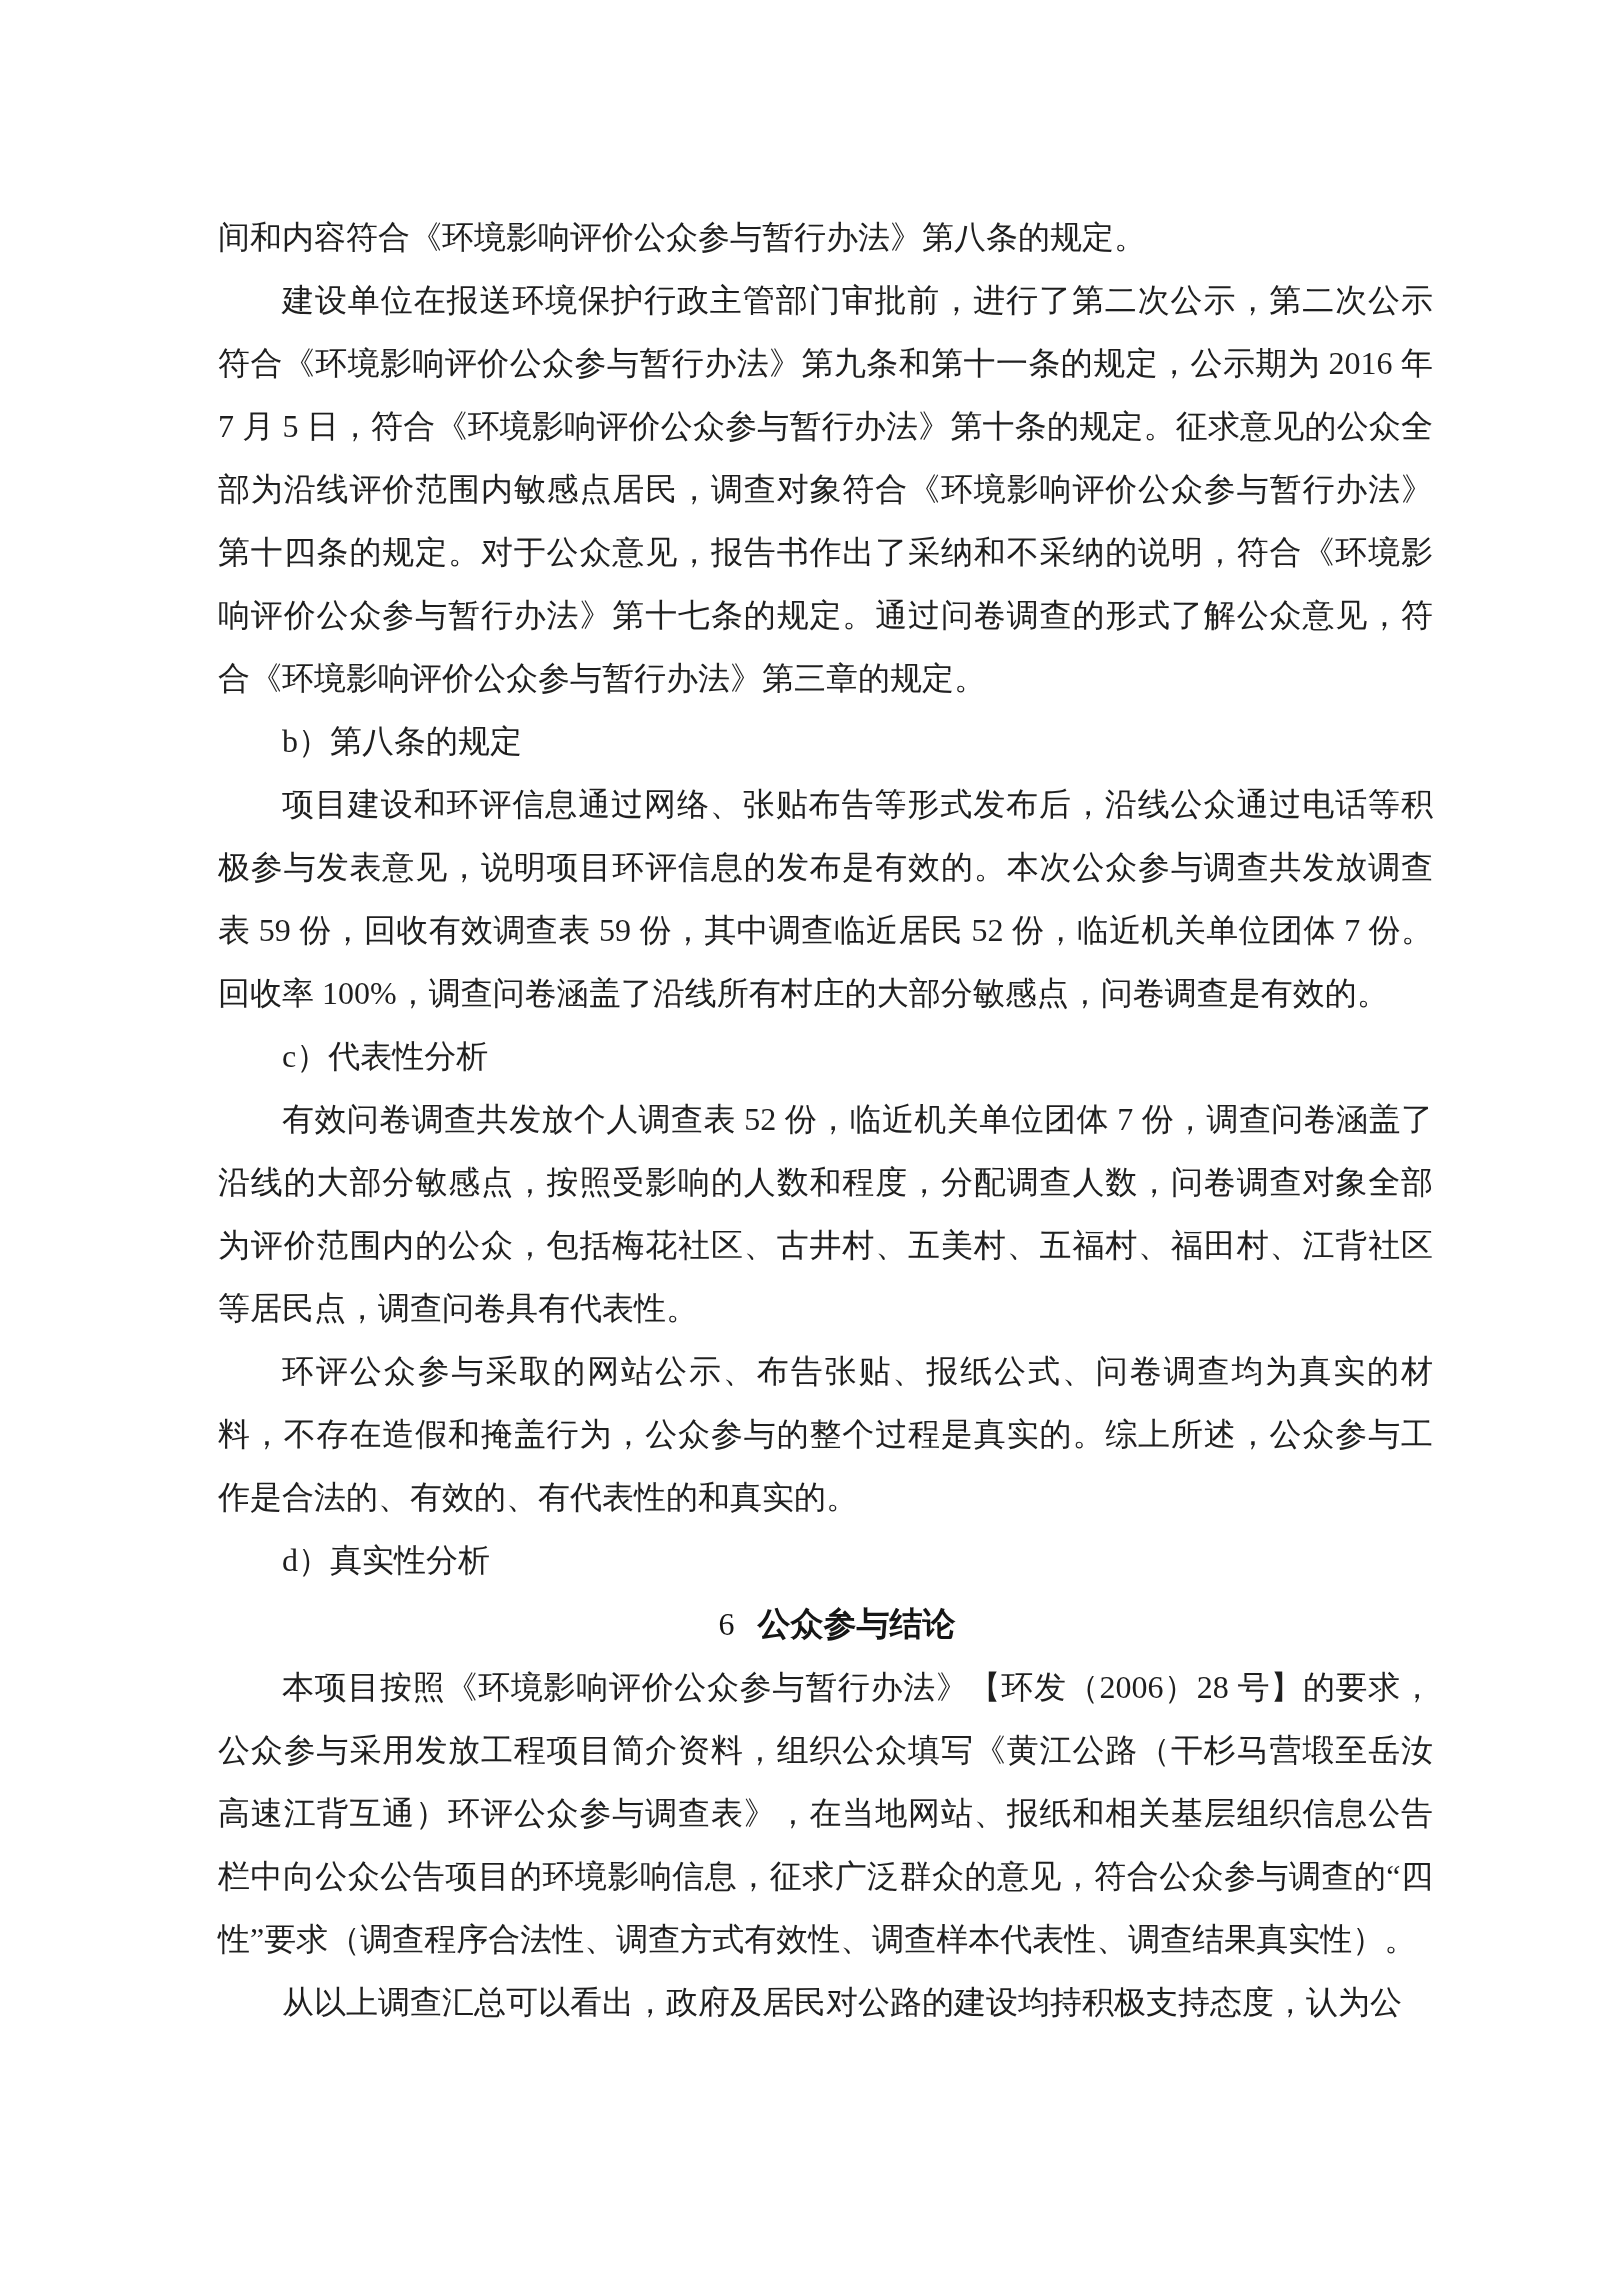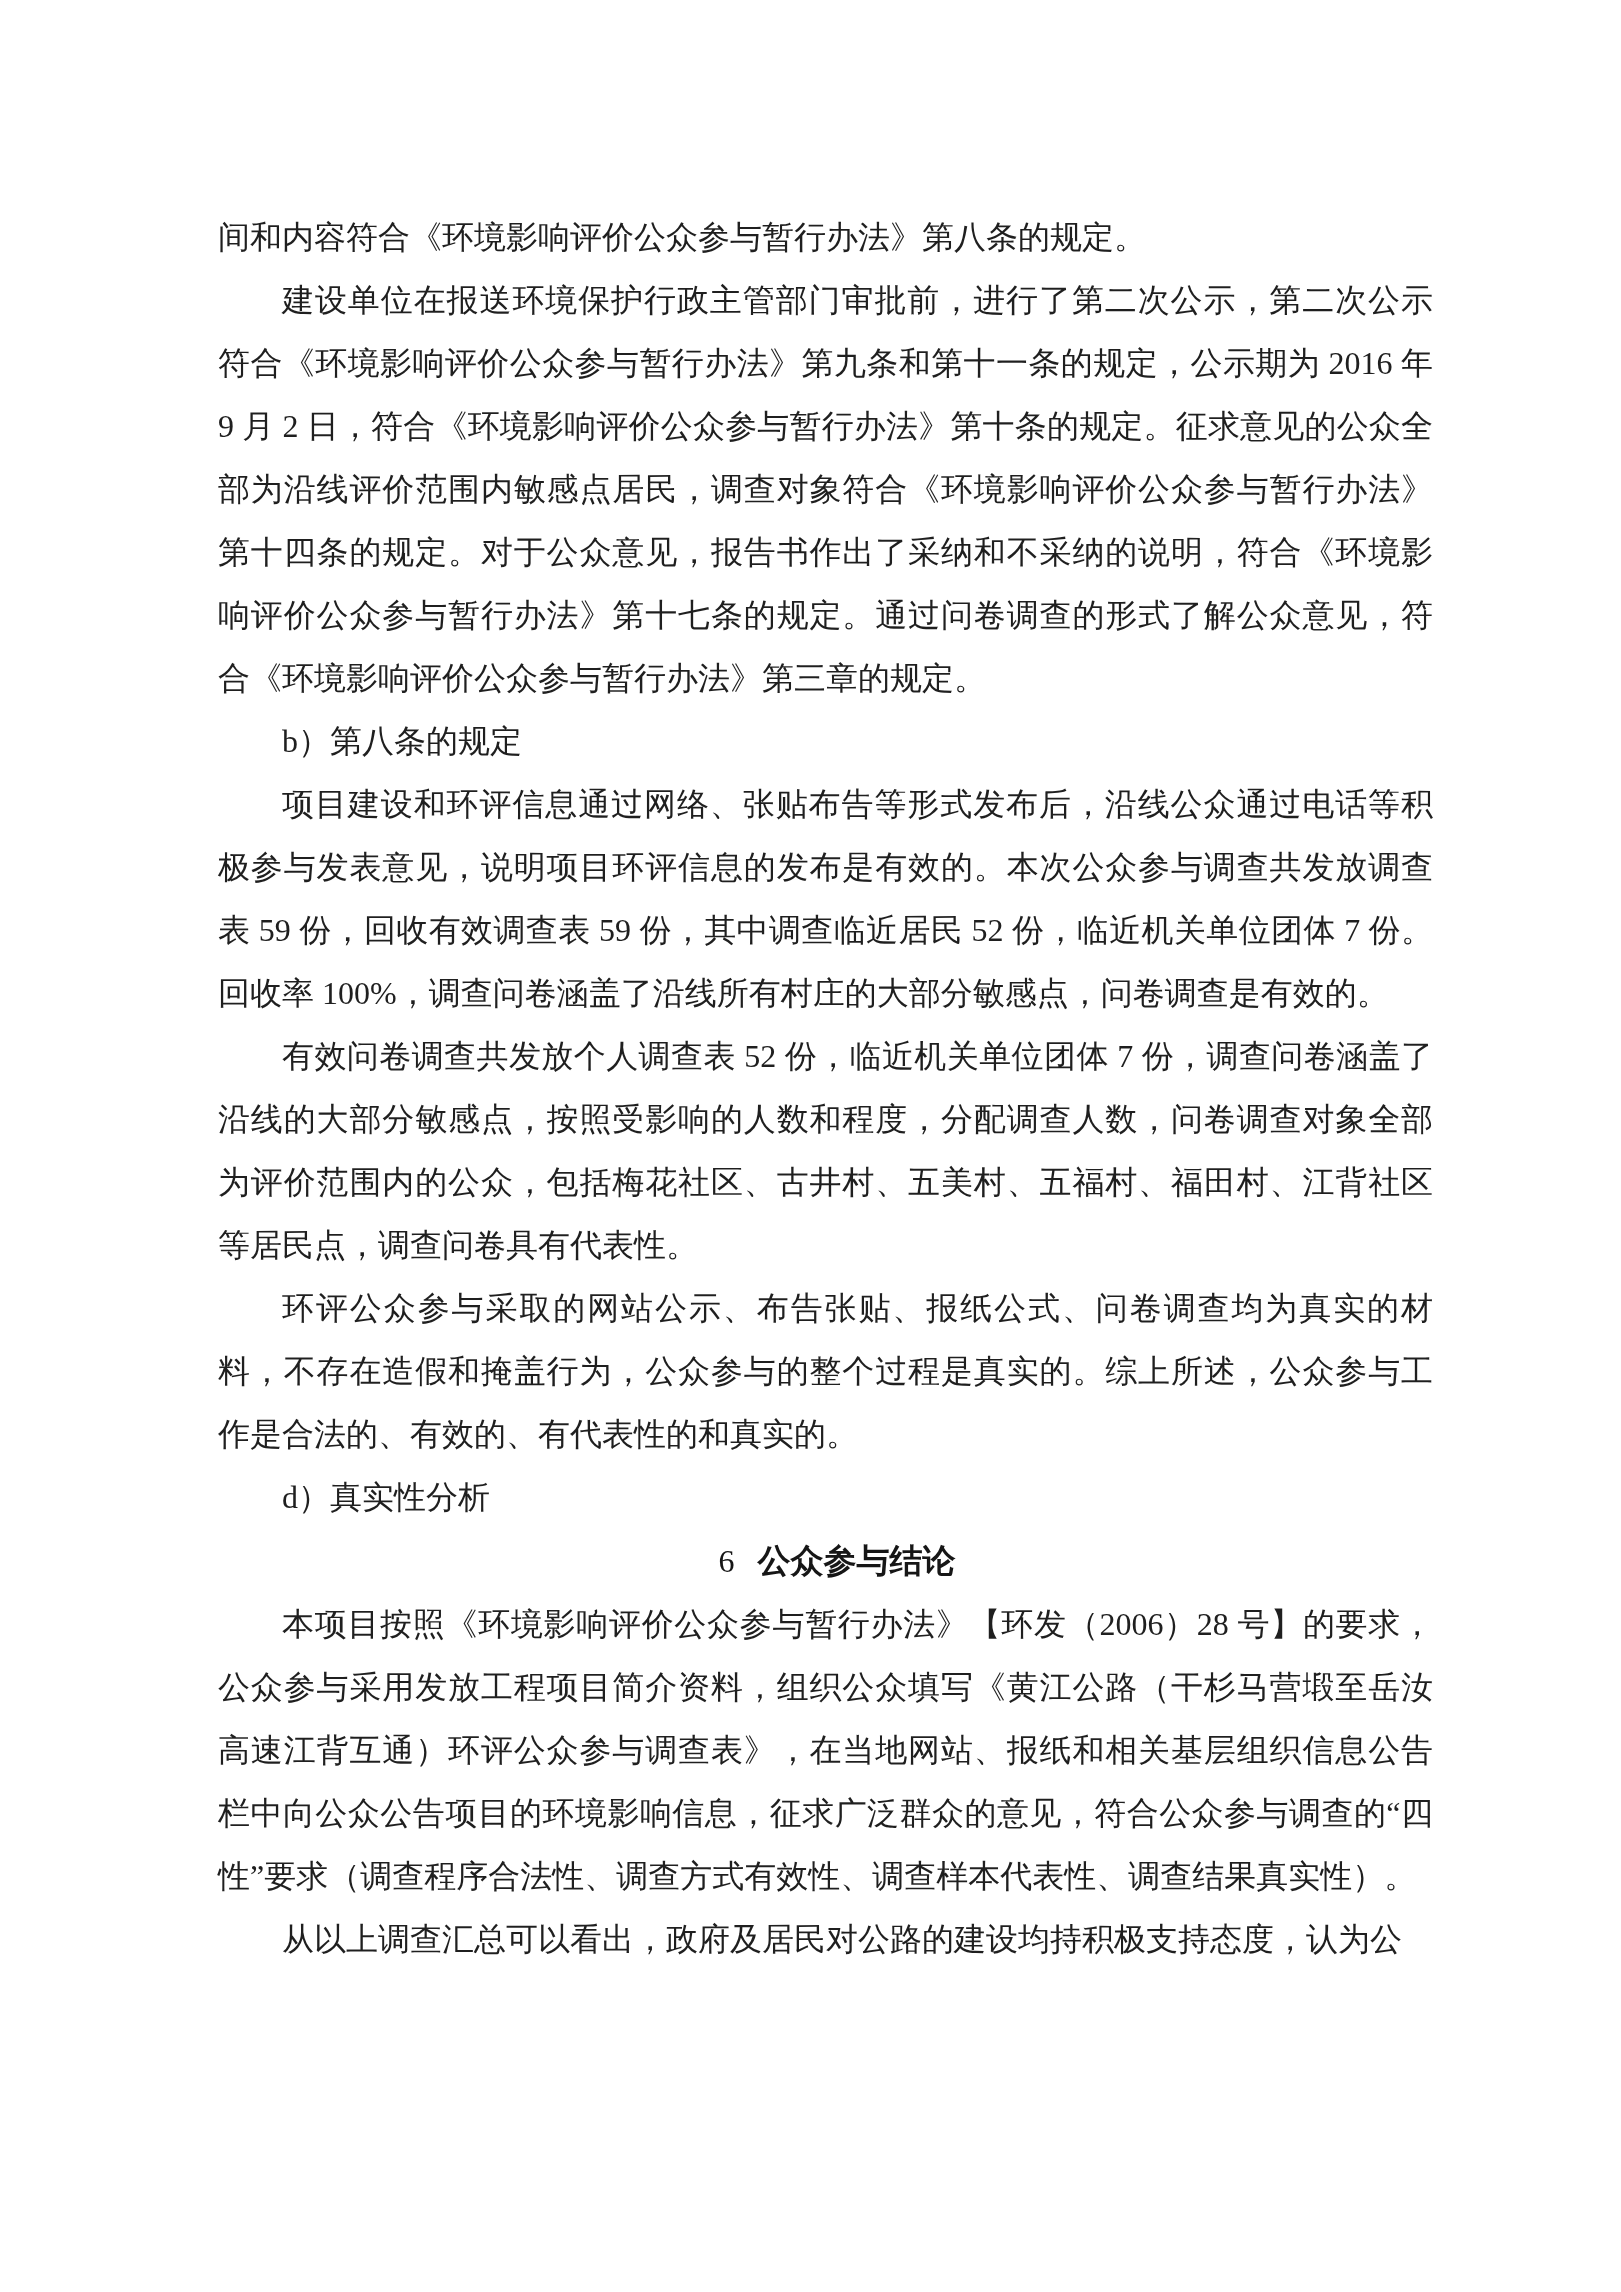--- a/index.html
+++ b/index.html
@@ -60,26 +60,27 @@
   }
 </style>
 </head>
 <body>
 
 <div class="page">
   <div class="content">
 
     <p class="para flush">间和内容符合《环境影响评价公众参与暂行办法》第八条的规定。</p>
 
-    <p class="para">建设单位在报送环境保护行政主管部门审批前，进行了第二次公示，第二次公示符合《环境影响评价公众参与暂行办法》第九条和第十一条的规定，公示期为 2016 年 9 月 2 日，符合《环境影响评价公众参与暂行办法》第十条的规定。征求意见的公众全部为沿线评价范围内敏感点居民，调查对象符合《环境影响评价公众参与暂行办法》第十四条的规定。对于公众意见，报告书作出了采纳和不采纳的说明，符合《环境影响评价公众参与暂行办法》第十七条的规定。通过问卷调查的形式了解公众意见，符合《环境影响评价公众参与暂行办法》第三章的规定。</p>
+    <p class="para">建设单位在报送环境保护行政主管部门审批前，进行了第二次公示，第二次公示符合《环境影响评价公众参与暂行办法》第九条和第十一条的规定，公示期为 2016 年 7 月 5 日，符合《环境影响评价公众参与暂行办法》第十条的规定。征求意见的公众全部为沿线评价范围内敏感点居民，调查对象符合《环境影响评价公众参与暂行办法》第十四条的规定。对于公众意见，报告书作出了采纳和不采纳的说明，符合《环境影响评价公众参与暂行办法》第十七条的规定。通过问卷调查的形式了解公众意见，符合《环境影响评价公众参与暂行办法》第三章的规定。</p>
 
     <p class="para">b）第八条的规定</p>
 
     <p class="para">项目建设和环评信息通过网络、张贴布告等形式发布后，沿线公众通过电话等积极参与发表意见，说明项目环评信息的发布是有效的。本次公众参与调查共发放调查表 59 份，回收有效调查表 59 份，其中调查临近居民 52 份，临近机关单位团体 7 份。回收率 100%，调查问卷涵盖了沿线所有村庄的大部分敏感点，问卷调查是有效的。</p>
 
+    <p class="para">c）代表性分析</p>
 
     <p class="para">有效问卷调查共发放个人调查表 52 份，临近机关单位团体 7 份，调查问卷涵盖了沿线的大部分敏感点，按照受影响的人数和程度，分配调查人数，问卷调查对象全部为评价范围内的公众，包括梅花社区、古井村、五美村、五福村、福田村、江背社区等居民点，调查问卷具有代表性。</p>
 
     <p class="para">环评公众参与采取的网站公示、布告张贴、报纸公式、问卷调查均为真实的材料，不存在造假和掩盖行为，公众参与的整个过程是真实的。综上所述，公众参与工作是合法的、有效的、有代表性的和真实的。</p>
 
     <p class="para">d）真实性分析</p>
 
     <h1 class="section-heading">
       <span class="num">6</span><span class="title-text">公众参与结论</span>
     </h1>

